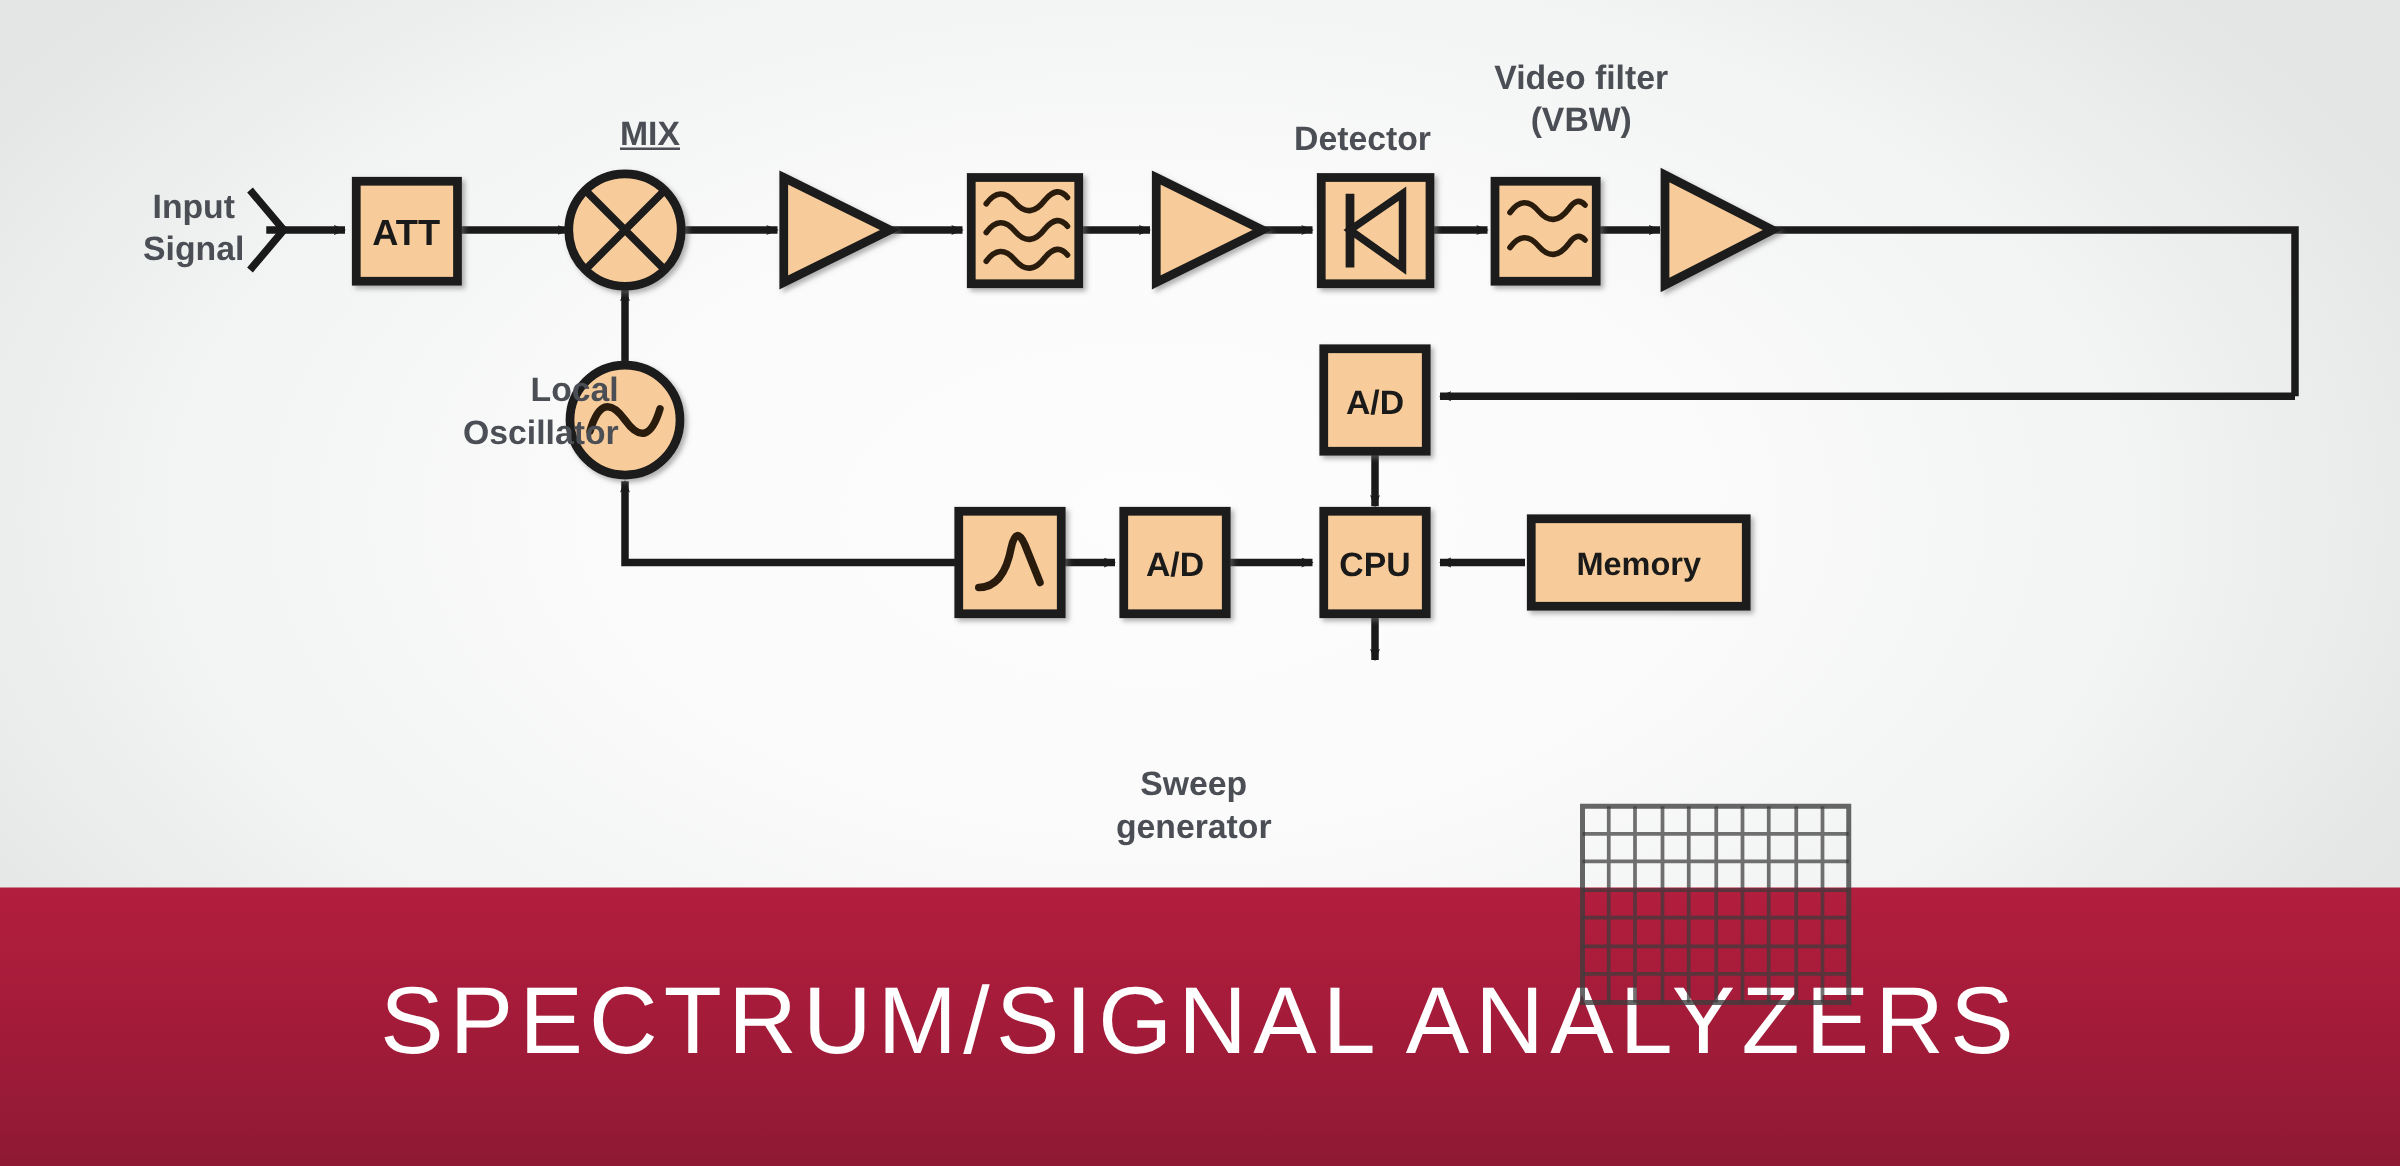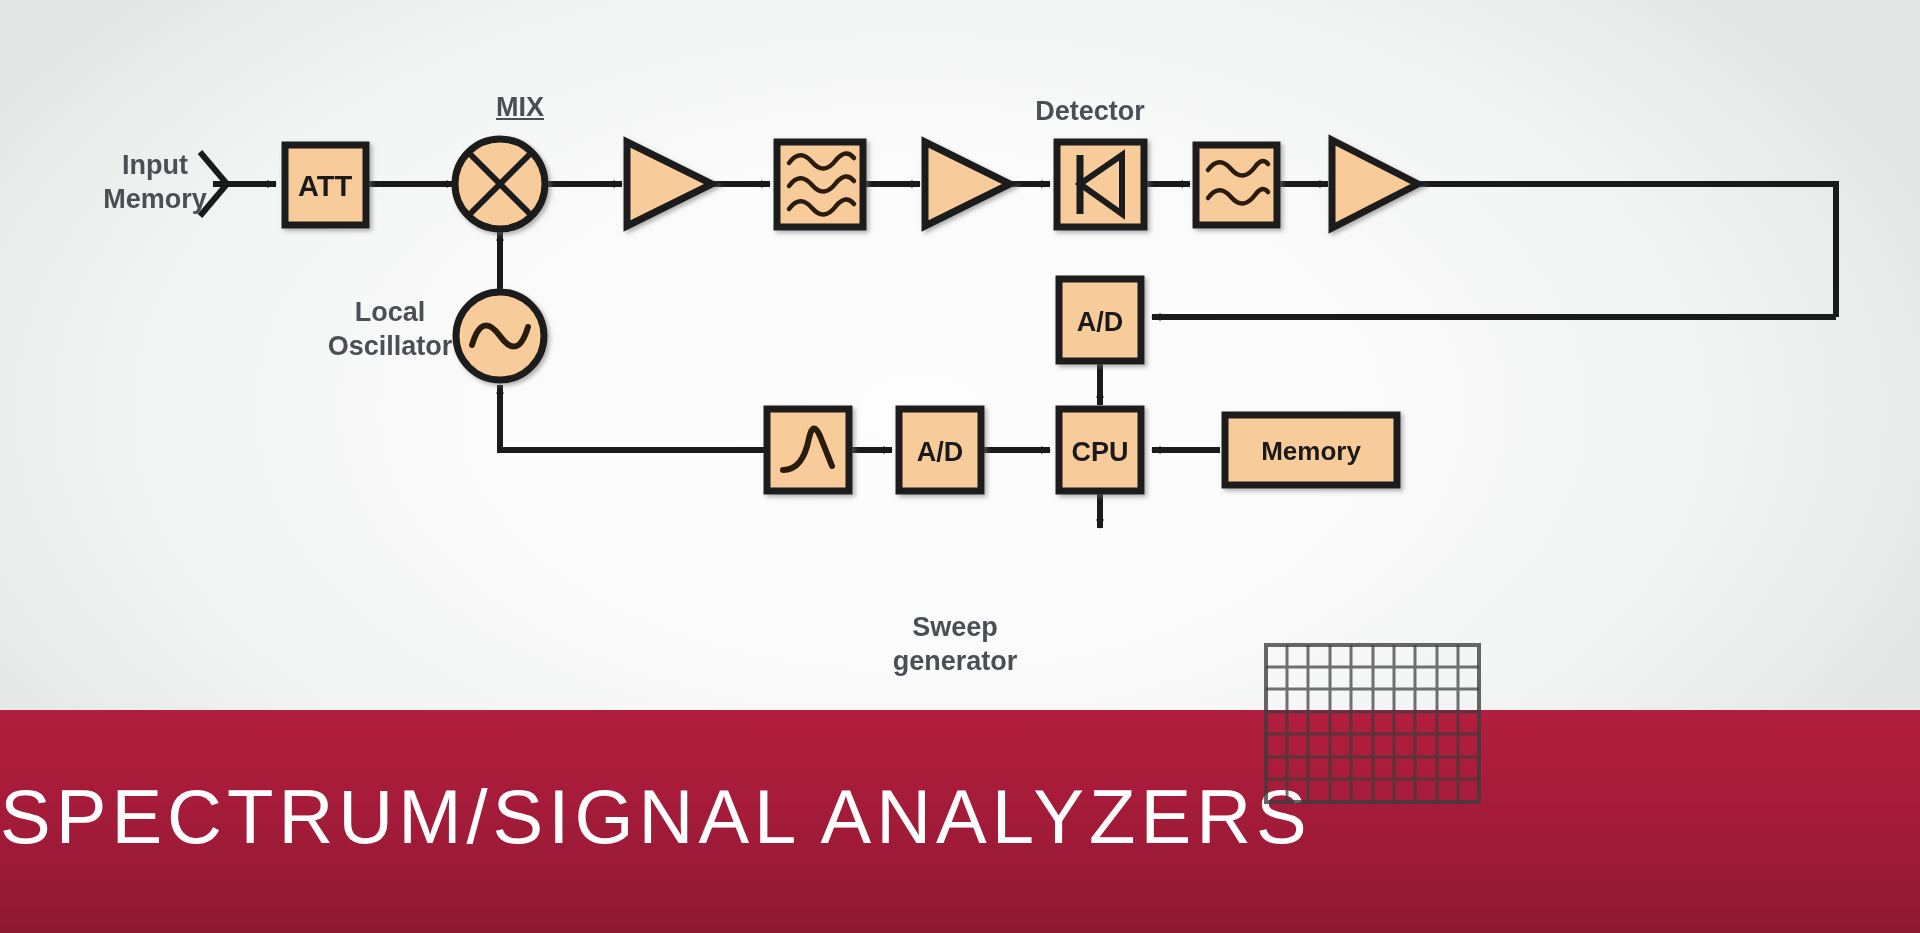--- a/index.html
+++ b/index.html
@@ -30,21 +30,21 @@
     top: 710px;
     width: 1920px;
     height: 223px;
     background: linear-gradient(180deg, #b21e3e 0%, #ab1c3b 26%, #9e1b38 62%, #8e1933 100%);
   }
   .banner-title {
     position: absolute;
     left: 0;
     top: 772px;
     width: 1920px;
-    text-align: left;
+    text-align: center;
     color: #ffffff;
     font-family: "Liberation Sans", sans-serif;
     font-size: 76px;
     font-weight: 400;
     letter-spacing: 5px;
     line-height: 90px;
     white-space: nowrap;
   }
   #grid-layer {
     position: absolute;
@@ -213,21 +213,23 @@
         <line x1="1266" y1="689" x2="1479" y2="689"></line>
         <line x1="1266" y1="712" x2="1479" y2="712"></line>
         <line x1="1266" y1="734" x2="1479" y2="734"></line>
         <line x1="1266" y1="757" x2="1479" y2="757"></line>
         <line x1="1266" y1="779" x2="1479" y2="779"></line>
       </g>
     </g>
   </svg>
 
   <div class="diagram-label" style="left:90px; top:148px; width:130px;">Input
-Memory</div>
+Signal</div>
   <div class="diagram-label" style="left:450px; top:90px; width:140px;text-decoration:underline;">MIX</div>
   <div class="diagram-label" style="left:985px; top:94px; width:210px;">Detector</div>
-  <div class="diagram-label" style="left:285px; top:295px; width:210px;">Local
+  <div class="diagram-label" style="left:1150px; top:45px; width:230px;">Video filter
+(VBW)</div>
+  <div class="diagram-label" style="left:285px; top:295px; width:210px;text-align:right;">Local
 Oscillator</div>
   <div class="diagram-label" style="left:840px; top:610px; width:230px;">Sweep
 generator</div>
 
 </div>
 
 </body></html>

